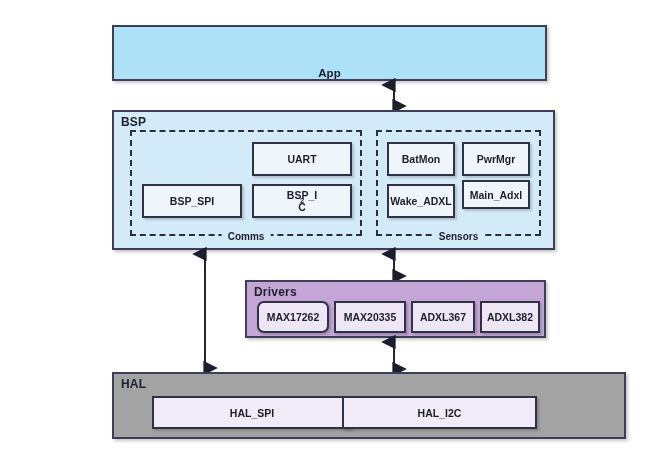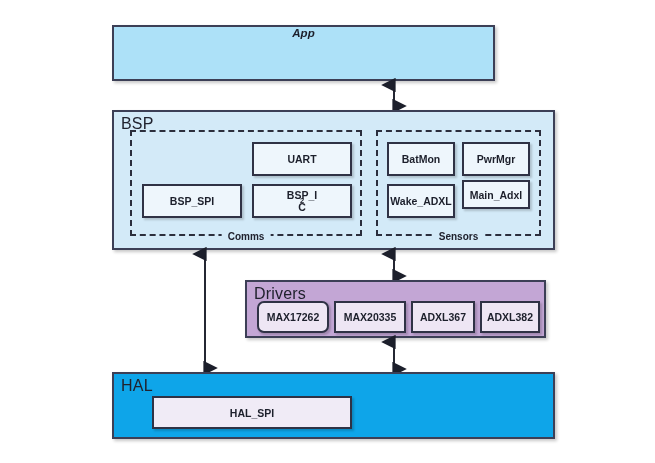--- a/index.html
+++ b/index.html
@@ -20,37 +20,36 @@
   .layer {
     position: absolute;
     box-sizing: border-box;
     border: 2px solid #3c3f56;
     box-shadow: 2px 2px 3px rgba(0,0,0,0.22);
   }
   .layer-label {
     position: absolute;
     top: 3px;
     left: 7px;
-    font-size: 16px;
-    font-weight: normal;
+    font-size: 12px;
+    font-weight: bold;
     color: #20222e;
     letter-spacing: .2px;
   }
 
   
   #app-layer {
     left: 112px;
     top: 25px;
-    width: 383px;
+    width: 435px;
     height: 56px;
     background: #ade1f8;
     display: flex;
-    align-items: flex-start;
-    justify-content: center;
-    font-style: italic;
+    align-items: flex-end;
+    justify-content: center;
   }
   #app-title {
     font-size: 11.5px;
     font-weight: bold;
     color: #1c1f2b;
   }
 
   
   #bsp-layer {
     left: 112px;
@@ -121,23 +120,23 @@
     color: #1c1f2b;
     top: 19px;
     height: 32px;
     box-shadow: 1.5px 1.5px 2px rgba(0,0,0,0.18);
   }
 
   
   #hal-layer {
     left: 112px;
     top: 372px;
-    width: 443px;
+    width: 514px;
     height: 67px;
-    background: #0ea5e9;
+    background: #a3a3a3;
     padding-left: 8px;
   }
   .hal-cell {
     position: absolute;
     box-sizing: border-box;
     border: 2px solid #2f3245;
     background: #f0ebf6;
     display: flex;
     align-items: center;
     justify-content: center;
@@ -241,15 +240,18 @@
   <svg class="arrow" style="left:386px; top:338px;" width="16" height="35" viewBox="0 0 16 35">
     <line x1="8" y1="31" x2="8" y2="4" stroke="#1c1f2b" stroke-width="1.6" marker-end="url(#ah-up)"></line>
     <line x1="8" y1="4" x2="8" y2="31" stroke="#1c1f2b" stroke-width="1.6" marker-end="url(#ah-dn)"></line>
   </svg>
 
   <div class="layer" id="hal-layer">
     <span class="layer-label">HAL</span>
     <div class="hal-cell" style="left:10px; width:200px;margin-left:28px;">
       <span>HAL_SPI</span>
     </div>
+    <div class="hal-cell" style="left:228px; width:195px;">
+      <span>HAL_I2C</span>
+    </div>
   </div>
 
 </div>
 
 </body></html>

